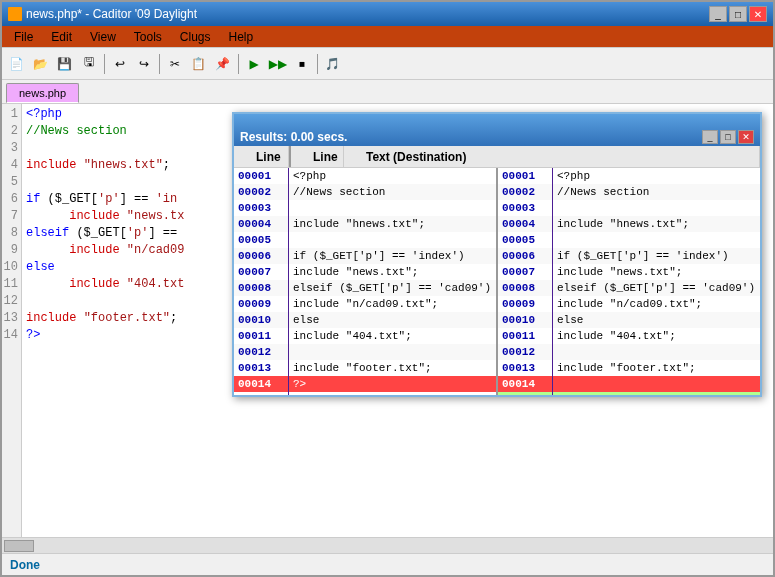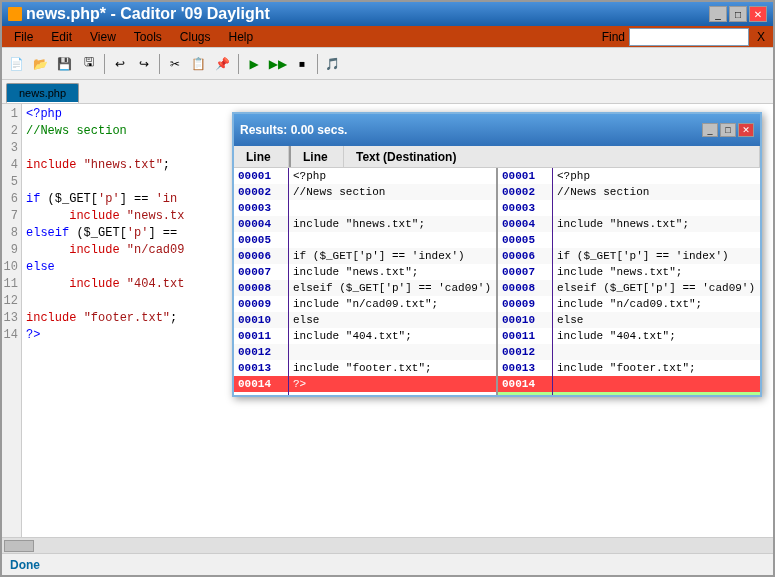--- a/index.html
+++ b/index.html
@@ -5,42 +5,42 @@
     * { margin: 0; padding: 0; box-sizing: border-box; }
     body { width: 775px; height: 577px; background: #d4d0c8; font-family: 'Segoe UI', Tahoma, sans-serif; font-size: 12px; overflow: hidden; position: relative; }
 
     
     .main-window { width: 775px; height: 577px; background: #f0f0f0; border: 2px solid #999; display: flex; flex-direction: column; }
 
     
     .title-bar { background: linear-gradient(to bottom, #4a90d9, #1a5fa8); height: 24px; display: flex; align-items: center; justify-content: space-between; padding: 0 6px; flex-shrink: 0; }
     .title-bar-left { display: flex; align-items: center; gap: 4px; }
     .title-icon { width: 14px; height: 14px; background: #ff9800; border-radius: 1px; }
-    .title-text { color: white; font-size: 16px; font-weight: bold; }
+    .title-text { color: white; font-size: 12px; font-weight: normal; }
     .title-controls { display: flex; gap: 2px; }
     .title-btn { width: 18px; height: 16px; background: #c0c0c0; border: 1px solid #999; display: flex; align-items: center; justify-content: center; font-size: 10px; cursor: pointer; color: #000; }
     .title-btn.close { background: #ff4444; color: white; }
 
     
     .menu-bar { background: #c2410c; height: 22px; display: flex; align-items: center; padding: 0 4px; border-bottom: 1px solid #ccc; flex-shrink: 0; gap: 2px; }
     .menu-item { padding: 2px 8px; font-size: 12px; cursor: pointer; color: #000; }
     .find-area { margin-left: auto; display: flex; align-items: center; gap: 4px; }
     .find-label { font-size: 12px; color: #000; }
     .find-input { width: 120px; height: 18px; border: 1px solid #7f9db9; padding: 0 3px; font-size: 11px; background: white; }
     .find-x { font-size: 12px; cursor: pointer; color: #000; padding: 0 4px; }
 
     
     .toolbar { background: #f0f0f0; height: 32px; display: flex; align-items: center; padding: 0 4px; border-bottom: 1px solid #ccc; flex-shrink: 0; gap: 2px; }
     .toolbar-btn { width: 22px; height: 22px; background: #f0f0f0; border: 1px solid transparent; display: flex; align-items: center; justify-content: center; font-size: 12px; cursor: pointer; }
     .toolbar-sep { width: 1px; height: 20px; background: #999; margin: 0 2px; }
 
     
     .tab-bar { background: #f0f0f0; height: 24px; display: flex; align-items: flex-end; padding: 0 4px; border-bottom: 1px solid #ccc; flex-shrink: 0; }
     .tab { padding: 3px 12px; background: #e0e0e0; border: 1px solid #999; border-bottom: none; font-size: 11px; cursor: pointer; margin-right: 2px; border-radius: 2px 2px 0 0; }
-    .tab.active { background: #0369a1; border-bottom: 1px solid white; z-index: 1; }
+    .tab.active { background: #f0abfc; border-bottom: 1px solid white; z-index: 1; }
 
     
     .editor-area { display: flex; flex: 1; overflow: hidden; }
     .line-numbers { width: 20px; background: #f0f0f0; border-right: 1px solid #ccc; padding-top: 2px; font-family: 'Courier New', monospace; font-size: 12px; color: #888; text-align: right; padding-right: 3px; flex-shrink: 0; overflow: hidden; }
     .line-num { height: 17px; line-height: 17px; }
     .code-area { flex: 1; background: white; overflow: hidden; font-family: 'Courier New', monospace; font-size: 12px; padding: 2px 4px; line-height: 17px; }
     .code-line { height: 17px; white-space: nowrap; }
     .kw-blue { color: #0000ff; }
     .kw-red { color: #cc0000; }
     .kw-green { color: #008000; }
@@ -49,28 +49,28 @@
     
     .status-bar { background: #f0f0f0; height: 22px; border-top: 1px solid #ccc; display: flex; align-items: center; padding: 0 8px; flex-shrink: 0; }
     .status-text { font-size: 12px; color: #0369a1; font-weight: bold; }
 
     
     .h-scrollbar { height: 16px; background: #e0e0e0; border-top: 1px solid #ccc; display: flex; align-items: center; }
     .scrollbar-thumb { width: 30px; height: 12px; background: #c0c0c0; border: 1px solid #999; margin: 0 2px; }
 
     
     .results-dialog { position: absolute; top: 112px; left: 232px; width: 530px; height: 285px; background: #f0f0f0; border: 2px solid #7fb4e0; box-shadow: 2px 2px 8px rgba(0,0,0,0.4); z-index: 100; display: flex; flex-direction: column; }
-    .results-title { background: linear-gradient(to bottom, #5aa0e0, #3070b8); height: 22px; display: flex; align-items: center; justify-content: space-between; padding: 16px 6px; flex-shrink: 0; }
+    .results-title { background: linear-gradient(to bottom, #5aa0e0, #3070b8); height: 22px; display: flex; justify-content: space-between; padding: 16px 6px; flex-shrink: 0; }
     .results-title-text { color: white; font-size: 12px; font-weight: bold; }
     .results-title-controls { display: flex; gap: 2px; }
     .results-btn { width: 16px; height: 14px; background: #c0c0c0; border: 1px solid #999; display: flex; align-items: center; justify-content: center; font-size: 9px; cursor: pointer; }
     .results-btn.close { background: #e04040; color: white; }
 
     .results-header { display: flex; height: 22px; border-bottom: 1px solid #ccc; flex-shrink: 0; background: #e8e8e8; }
-    .col-header { display: flex; align-items: center; padding: 2px 12px; font-size: 12px; font-weight: bold; border-right: 1px solid #ccc; }
+    .col-header { display: flex; align-items: center; padding: 2px 22px; font-size: 12px; font-weight: bold; border-right: 1px solid #ccc; }
     .col-line-src { width: 55px; flex-shrink: 0; }
     .col-text-src { flex: 1; }
     .col-line-dst { width: 55px; flex-shrink: 0; border-left: 2px solid #999; }
     .col-text-dst { flex: 1; }
 
     .results-body { flex: 1; display: flex; overflow: hidden; }
     .results-pane { flex: 1; overflow-y: auto; font-family: 'Courier New', monospace; font-size: 11px; }
     .results-pane-right { flex: 1; overflow-y: auto; font-family: 'Courier New', monospace; font-size: 11px; border-left: 2px solid #999; }
     .result-row { display: flex; height: 16px; line-height: 16px; }
     .result-row:nth-child(odd) { background: white; }
@@ -98,25 +98,20 @@
     </div>
   </div>
 
   <div class="menu-bar">
     <span class="menu-item">File</span>
     <span class="menu-item">Edit</span>
     <span class="menu-item">View</span>
     <span class="menu-item">Tools</span>
     <span class="menu-item">Clugs</span>
     <span class="menu-item">Help</span>
-    <div class="find-area">
-      <span class="find-label">Find</span>
-      <input class="find-input" type="text" style="">
-      <span class="find-x">X</span>
-    </div>
   </div>
 
   <div class="toolbar">
     <div class="toolbar-btn">📄</div>
     <div class="toolbar-btn">📂</div>
     <div class="toolbar-btn">💾</div>
     <div class="toolbar-btn">🖫</div>
     <div class="toolbar-sep"></div>
     <div class="toolbar-btn">↩</div>
     <div class="toolbar-btn">↪</div>

